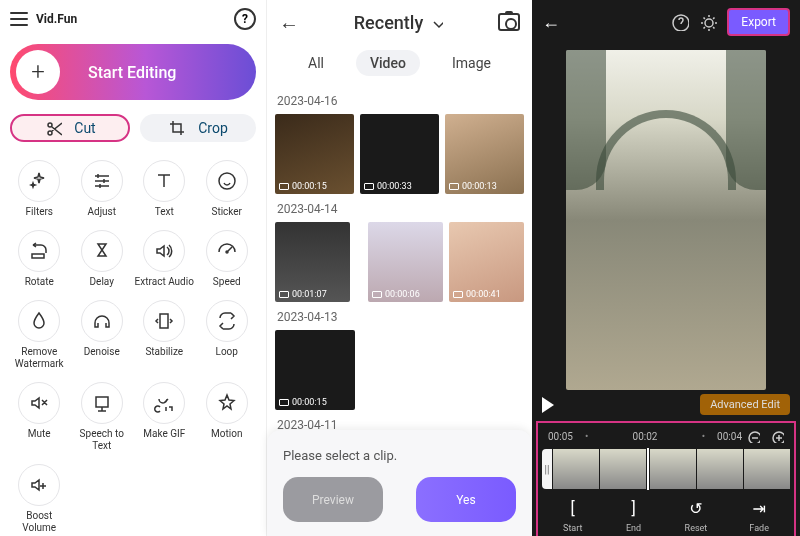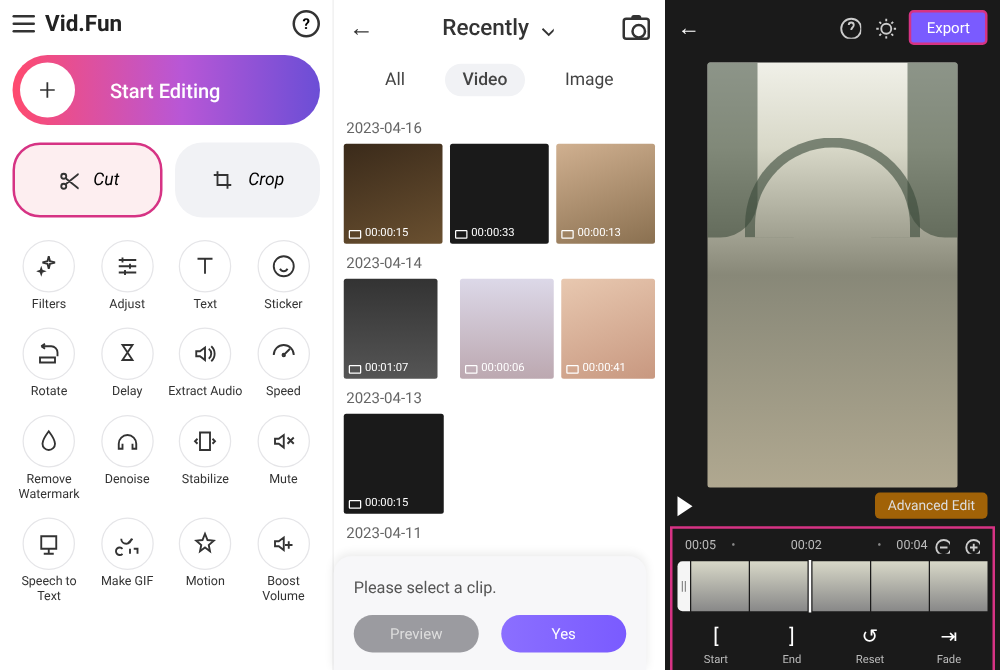--- a/index.html
+++ b/index.html
@@ -3,26 +3,26 @@
 <meta charset="utf-8">
 <style>
 * { margin: 0; padding: 0; box-sizing: border-box; font-family: -apple-system, BlinkMacSystemFont, "Segoe UI", Roboto, sans-serif; }
 body { width: 800px; height: 536px; display: flex; background: #fff; overflow: hidden; }
 
 
 .panel1 { width: 266px; height: 536px; background: #fff; padding: 0; display: flex; flex-direction: column; }
 .p1-header { display: flex; align-items: center; padding: 8px 10px; gap: 8px; }
 .hamburger { width: 18px; height: 14px; display: flex; flex-direction: column; justify-content: space-between; }
 .hamburger span { height: 2px; background: #333; border-radius: 1px; }
-.app-title { font-weight: 700; font-size: 18px; color: #222; flex: 1; }
+.app-title { font-weight: 700; font-size: 12px; color: #222; flex: 1; }
 .help-circle { width: 22px; height: 22px; border: 2px solid #333; border-radius: 50%; display: flex; align-items: center; justify-content: center; font-size: 12px; font-weight: bold; }
 .start-btn { margin: 6px 10px; height: 56px; border-radius: 28px; background: linear-gradient(90deg, #ff4a6e 0%, #b857d6 55%, #6b4ed6 100%); display: flex; align-items: center; padding: 6px; color: #fff; font-size: 16px; font-weight: 500; cursor: pointer; }
 .plus-circle { width: 44px; height: 44px; background: #fff; border-radius: 50%; display: flex; align-items: center; justify-content: center; color: #333; font-size: 24px; font-weight: 300; margin-right: 28px; }
 .cut-crop-row { display: flex; gap: 10px; padding: 8px 10px; }
-.big-pill { flex: 1; height: 60px; border-radius: 22px; display: flex; align-items: center; justify-content: center; gap: 12px; font-size: 14px; color: #000000; cursor: pointer; font-style: italic; }
+.big-pill { flex: 1; height: 28px; border-radius: 22px; display: flex; align-items: center; justify-content: center; gap: 12px; font-size: 14px; color: #0c4a6e; cursor: pointer; }
 .cut-pill { background: #fdeef0; border: 2px solid #d63384; }
 .crop-pill { background: #f1f2f5; }
 .tool-grid { display: grid; grid-template-columns: repeat(4, 1fr); gap: 4px 0; padding: 6px 8px 0; }
 .tool-item { display: flex; flex-direction: column; align-items: center; gap: 4px; padding: 4px 0; cursor: pointer; }
 .tool-circle { width: 42px; height: 42px; border-radius: 50%; border: 1px solid #e5e5e8; display: flex; align-items: center; justify-content: center; background: #fff; }
 .tool-label { font-size: 10px; color: #333; text-align: center; line-height: 1.2; max-width: 60px; }
 
 
 .panel2 { width: 266px; height: 536px; background: #fff; display: flex; flex-direction: column; border-left: 1px solid #eee; position: relative; }
 .p2-header { display: flex; align-items: center; padding: 10px 12px; }
@@ -33,24 +33,24 @@
 .camera-icon::after { content: ''; position: absolute; top: 3px; left: 5px; width: 8px; height: 8px; border: 2px solid #333; border-radius: 50%; }
 .gallery-tabs { display: flex; justify-content: center; gap: 18px; padding: 6px 0 10px; }
 .gtab { font-size: 14px; color: #444; padding: 5px 14px; border-radius: 14px; cursor: pointer; }
 .gtab.active { background: #f1f2f5; font-weight: 500; }
 .gallery-scroll { flex: 1; overflow-y: auto; padding: 0 8px; }
 .date-label { font-size: 12px; color: #666; margin: 8px 0 6px 2px; }
 .thumb-row { display: flex; gap: 6px; margin-bottom: 8px; }
 .thumb { width: 80px; height: 80px; background: #444; border-radius: 2px; position: relative; overflow: hidden; }
 .thumb-dur { position: absolute; bottom: 3px; left: 4px; color: #fff; font-size: 9px; display: flex; align-items: center; gap: 3px; }
 .cam-mini { width: 10px; height: 7px; border: 1px solid #fff; border-radius: 1px; display: inline-block; }
-.popup { position: absolute; bottom: 0; left: 0; right: 15px; background: #f7f7f9; border-top-left-radius: 14px; border-top-right-radius: 14px; padding: 18px 16px 14px; box-shadow: 0 -2px 8px rgba(0,0,0,0.08); }
+.popup { position: absolute; bottom: 0; left: 0; right: 0; background: #f7f7f9; border-top-left-radius: 14px; border-top-right-radius: 14px; padding: 18px 16px 14px; box-shadow: 0 -2px 8px rgba(0,0,0,0.08); }
 .popup-text { font-size: 13px; color: #555; margin-bottom: 14px; }
 .popup-actions { display: flex; justify-content: space-between; }
-.popup-btn { width: 100px; height: 30px; border-radius: 15px; display: flex; align-items: center; justify-content: center; font-size: 12px; cursor: pointer; }
+.popup-btn { width: 100px; height: 45px; border-radius: 15px; display: flex; align-items: center; justify-content: center; font-size: 12px; cursor: pointer; }
 .btn-preview { background: #9b9ba0; color: #ddd; }
 .btn-yes { background: linear-gradient(90deg, #8b6fff, #7a5bff); color: #fff; }
 
 
 .panel3 { width: 268px; height: 536px; background: #1a1a1a; display: flex; flex-direction: column; position: relative; }
 .p3-header { display: flex; align-items: center; padding: 8px 10px; gap: 10px; }
 .p3-back { color: #fff; font-size: 18px; }
 .p3-spacer { flex: 1; }
 .export-btn { background: #7a5bff; color: #fff; font-size: 12px; padding: 5px 12px; border-radius: 4px; cursor: pointer; border: 2px solid #d63384; }
 .preview-area { flex: 1; display: flex; align-items: center; justify-content: center; padding: 6px 20px 0; position: relative; }
@@ -204,20 +204,28 @@
         <div class="tool-circle">
           <svg viewBox="0 0 20 20">
             <path d="M6 3h8v14H6zM4 8l-2 2 2 2M16 8l2 2-2 2"></path>
           </svg>
         </div>
         <div class="tool-label">Stabilize</div>
       </div>
       <div class="tool-item">
         <div class="tool-circle">
           <svg viewBox="0 0 20 20">
+            <path d="M3 7a5 5 0 015-5h6M17 13a5 5 0 01-5 5H6M14 2l3 3-3 3M6 18l-3-3 3-3"></path>
+          </svg>
+        </div>
+        <div class="tool-label">Loop</div>
+      </div>
+      <div class="tool-item">
+        <div class="tool-circle">
+          <svg viewBox="0 0 20 20">
             <path d="M3 8v4h3l4 3V5L6 8zM13 7l5 5M18 7l-5 5"></path>
           </svg>
         </div>
         <div class="tool-label">Mute</div>
       </div>
       <div class="tool-item">
         <div class="tool-circle">
           <svg viewBox="0 0 20 20">
             <path d="M4 4h12v10H4zM10 14v4M6 18h8"></path>
           </svg>

